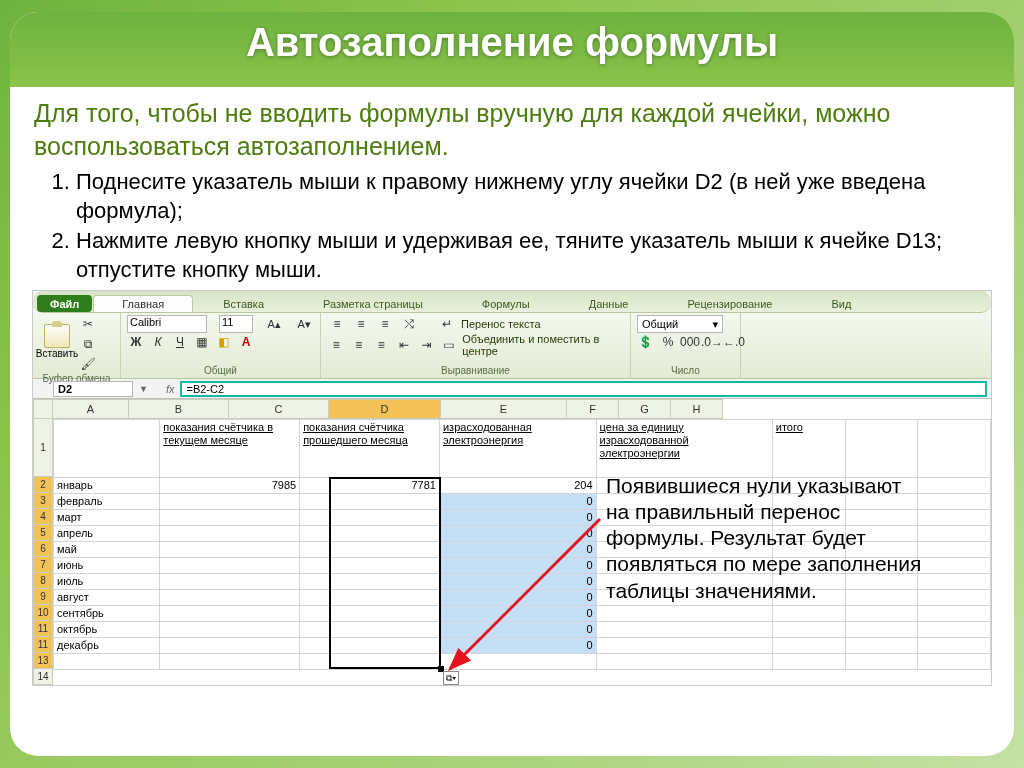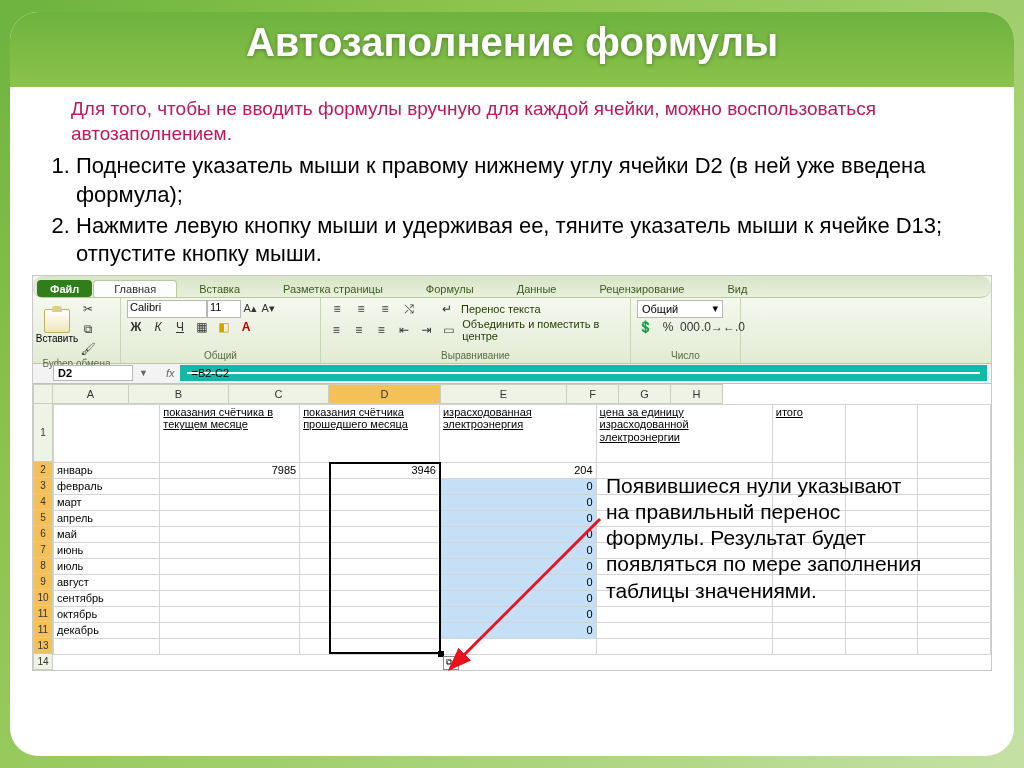--- a/index.html
+++ b/index.html
@@ -27,25 +27,24 @@
     position: relative; top: -2px;
   }
   
   .title-wrap {
     background: linear-gradient(to bottom, #6db33f, #8bc34a);
     margin: -14px -22px 10px -22px;
     border-radius: 28px 28px 0 0;
     padding: 16px 0 12px 0;
   }
   .intro {
-    color: #be185d;
-    font-size: 19px;
+    color: #4d7c0f;
+    font-size: 25px;
     line-height: 1.3;
     padding: 0 2px 6px 2px;
-    margin-left: 37px;
   }
   ol.steps {
     color: #000;
     font-size: 22px;
     line-height: 1.3;
     padding-left: 44px;
     margin-bottom: 6px;
   }
   ol.steps li { margin-bottom: 2px; }
 
@@ -62,21 +61,21 @@
   .ex-tabs {
     display: flex; align-items: flex-end;
     background: linear-gradient(to bottom,#d7e4c7,#e9f0dc);
     padding: 2px 0 0 4px;
     border-bottom: 1px solid #b7c99d;
     height: 22px;
     font-size: 11px;
     border-radius: 10px;
   }
   .ex-tab {
-    padding: 2px 20px;
+    padding: 2px 28px;
     color: #3b5b1e;
     border: 1px solid transparent;
     border-bottom: none;
     margin-right: 1px;
     border-radius: 4px 4px 0 0;
   }
   .ex-tab.file {
     background: #2f7d1b; color: #fff; font-weight: 600;
     border-radius: 4px 4px 4px 4px;
     padding: 2px 12px;
@@ -100,32 +99,32 @@
   }
   .rib-group .glabel { text-align: center; color: #5a6b46; font-size: 10px; margin-top: auto; padding-bottom: 2px;}
   .rib-row { display:flex; align-items:center; gap:4px; }
   .rib-btn { display:inline-flex; align-items:center; justify-content:center;
     min-width:18px; height:18px; border:1px solid transparent; border-radius:2px;
     font-size:12px; color:#333;
   }
   .clip-big { width:36px; height:40px; display:flex; flex-direction:column; align-items:center; font-size:10px;}
   .clip-big .ic{width:26px;height:24px;background:linear-gradient(#fff,#f0e6b8);border:1px solid #c0b060;border-radius:2px;position:relative;}
   .clip-big .ic::before{content:"";position:absolute;top:-4px;left:7px;width:10px;height:6px;background:#d8cf8c;border-radius:3px 3px 0 0;}
-  .font-sel{display:flex;gap:0;}
+  .font-sel{display:flex;gap:12px;}
   .font-sel select, .font-sel .sel{height:18px;font-size:11px;border:1px solid #b7b7b7;background:#fff;padding:0 2px;}
   .sel.font{width:80px;} .sel.size{width:34px;}
   .mini{width:16px;height:16px;display:inline-flex;align-items:center;justify-content:center;font-size:11px;}
   .rib-align .rib-btn{width:20px;}
   .rib-wrap-txt{font-size:11px;color:#1f3a00;}
   .num-sel{height:18px;width:86px;border:1px solid #b7b7b7;background:#fff;font-size:11px;display:flex;align-items:center;padding:0 4px;justify-content:space-between;}
 
   .ex-namebar{display:flex;align-items:center;background:#f3f3f3;border-bottom:1px solid #c1c1c1;height:20px;font-size:11px;}
   .namebox{width:80px;border:1px solid #b7b7b7;background:#fff;margin:1px 6px 1px 20px;height:16px;display:flex;align-items:center;padding:0 4px;font-weight:600;}
   .fx-label{color:#666;font-style:italic;margin:0 6px 0 18px;}
-  .formula{flex:1;border:7px solid #14b8a6;background:#fff;height:16px;margin:1px 4px 1px 0;display:flex;align-items:center;padding:0 4px;}
+  .formula{flex:1;border:2px solid #14b8a6;background:#fff;height:16px;margin:1px 4px 1px 0;display:flex;align-items:center;padding:0 4px;}
 
   .ex-grid{display:flex;background:#fff;}
   .rowhdrs{display:flex;flex-direction:column;}
   .corner{width:20px;height:20px;background:#eef3e6;border:1px solid #c8d0bd;}
   .rh{width:20px;height:16px;background:#eef3e6;border:1px solid #c8d0bd;border-top:none;font-size:10px;text-align:center;color:#333;display:flex;align-items:center;justify-content:center;}
   .rh.sel{background:#f4c158;}
   .cols{display:flex;flex-direction:column;flex:1;}
   .colhdrs{display:flex;height:20px;}
   .ch{background:#eef3e6;border:1px solid #c8d0bd;border-left:none;font-size:11px;text-align:center;color:#333;display:flex;align-items:center;justify-content:center;}
   .ch.sel{background:#f4c158;}
@@ -308,21 +307,21 @@
                 <td>показания счётчика прошедшего месяца</td>
                 <td>израсходованная электроэнергия</td>
                 <td>цена за единицу израсходованной электроэнергии</td>
                 <td>итого</td>
                 <td></td>
                 <td></td>
               </tr>
               <tr class="r2">
                 <td>январь</td>
                 <td style="text-align:right">7985</td>
-                <td style="text-align:right">3946</td>
+                <td style="text-align:right">7781</td>
                 <td class="dsel" style="text-align:right">204</td>
                 <td></td>
                 <td></td>
                 <td></td>
                 <td></td>
               </tr>
               <tr class="r3">
                 <td>февраль</td>
                 <td></td>
                 <td></td>

